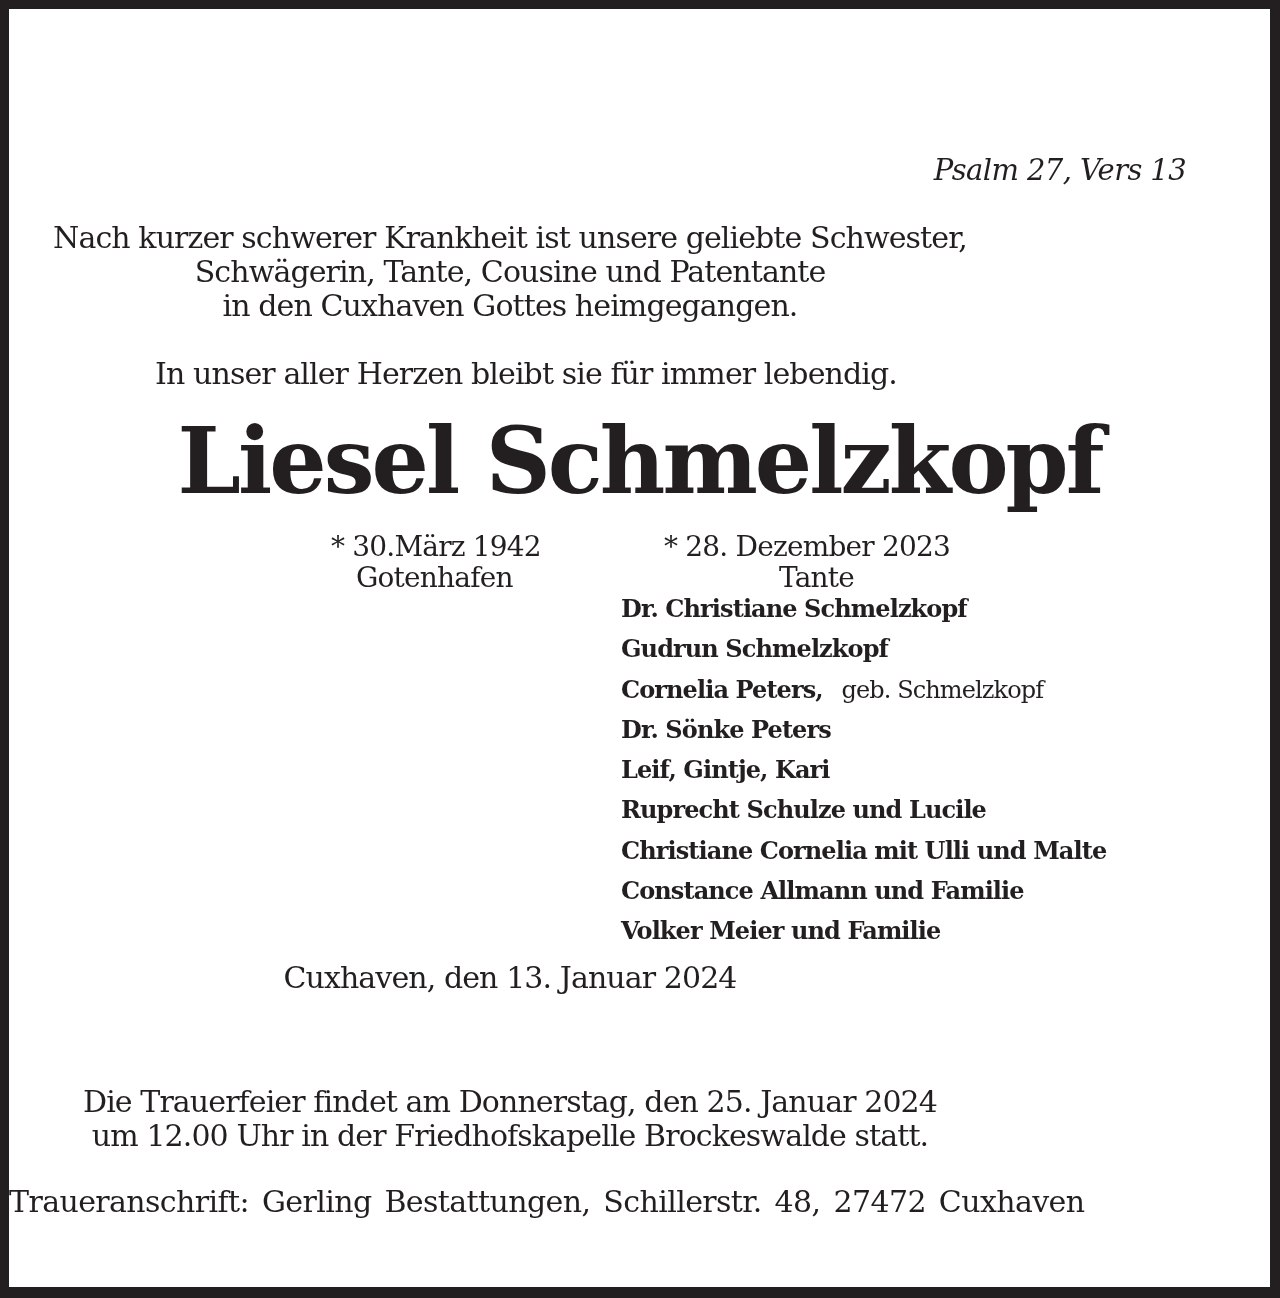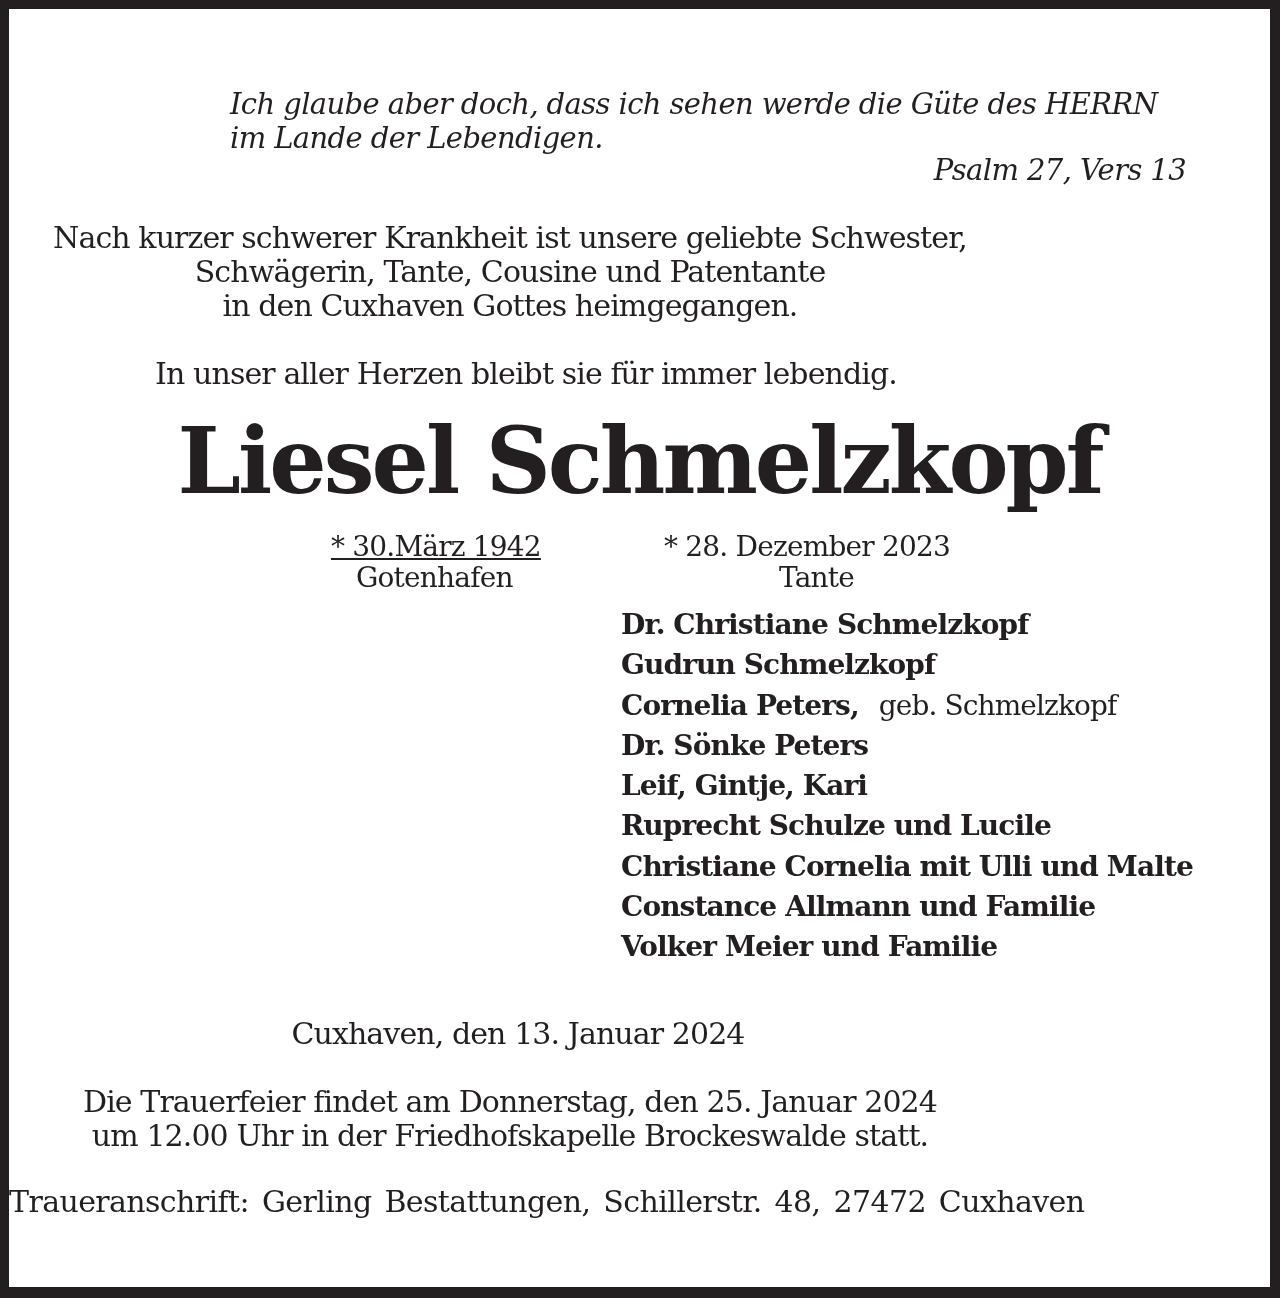--- a/index.html
+++ b/index.html
@@ -25,65 +25,61 @@
     left:0; width:1002px; text-align:center; font-size:30px; line-height:34px;
     font-family:"DejaVu Serif", serif; letter-spacing:-0.9px;
   }
   .name {
     left:0; width:1261px; text-align:center; top:398px;
     font-family:"DejaVu Serif", serif; font-weight:bold; font-size:92px;
     letter-spacing:-3px; transform:scaleX(0.98);
   }
   .dates { font-size:28px; line-height:31px; letter-spacing:-0.8px; font-family:"DejaVu Serif", serif; }
   .mourners {
-    left:612px; top:596px; font-size:28px; line-height:40.3px;
+    left:612px; top:580px; font-size:24px; line-height:40.3px;
     font-family:"DejaVu Serif", serif; letter-spacing:-0.9px;
   }
   .mourners div { font-weight:bold; }
   .mourners .normal { font-weight:normal;margin-left:12px; }
 </style>
 </head>
 <body>
 
 <div class="card">
 
-  <div class="abs quote">
-    <div>Ich glaube aber doch, dass ich sehen werde die Güte des HERRN</div>
-    <div>im Lande der Lebendigen.</div>
-  </div>
   <div class="abs ref">Psalm 27, Vers 13</div>
 
   <div class="abs center-block" style="top:212px;">
     <div>Nach kurzer schwerer Krankheit ist unsere geliebte Schwester,</div>
     <div>Schwägerin, Tante, Cousine und Patentante</div>
     <div>in den Cuxhaven Gottes heimgegangen.</div>
   </div>
 
   <div class="abs center-block" style="top:348px;padding-left:16px;">In unser aller Herzen bleibt sie für immer lebendig.</div>
 
   <div class="abs name">Liesel Schmelzkopf</div>
 
-  <div class="abs dates" style="left:322px; top:522px;text-decoration:underline;">* 30.März 1942</div>
+  <div class="abs dates" style="left:322px; top:522px;">* 30.März 1942</div>
   <div class="abs dates" style="left:347px; top:553px;">Gotenhafen</div>
   <div class="abs dates" style="left:655px; top:522px;">* 28. Dezember 2023</div>
   <div class="abs dates" style="left:770px; top:553px;">Tante</div>
 
   <div class="abs mourners">
     <div><span>Dr. Christiane Schmelzkopf</span></div>
     <div><span>Gudrun Schmelzkopf</span></div>
     <div><span>Cornelia Peters,</span><span class="normal"> geb. Schmelzkopf</span></div>
     <div><span>Dr. Sönke Peters</span></div>
     <div><span>Leif, Gintje, Kari</span></div>
     <div><span>Ruprecht Schulze und Lucile</span></div>
     <div><span>Christiane Cornelia mit Ulli und Malte</span></div>
     <div><span>Constance Allmann und Familie</span></div>
     <div><span>Volker Meier und Familie</span></div>
   </div>
 
-  <div class="abs center-block" style="top:1008px;padding-left:8px;">Cuxhaven, den 13. Januar 2024</div>
+  <div class="abs center-block" style="top:952px;">Cuxhaven, den 13. Januar 2024</div>
 
   <div class="abs center-block" style="top:1068px;margin-top:8px;">
     <div>Die Trauerfeier findet am Donnerstag, den 25. Januar 2024</div>
     <div>um 12.00 Uhr in der Friedhofskapelle Brockeswalde statt.</div>
   </div>
 
   <div class="abs center-block" style="top:1176px; letter-spacing:-0.6px; word-spacing:4px;">Traueranschrift: Gerling Bestattungen, Schillerstr. 48, 27472 Cuxhaven</div>
 
 </div>
 

